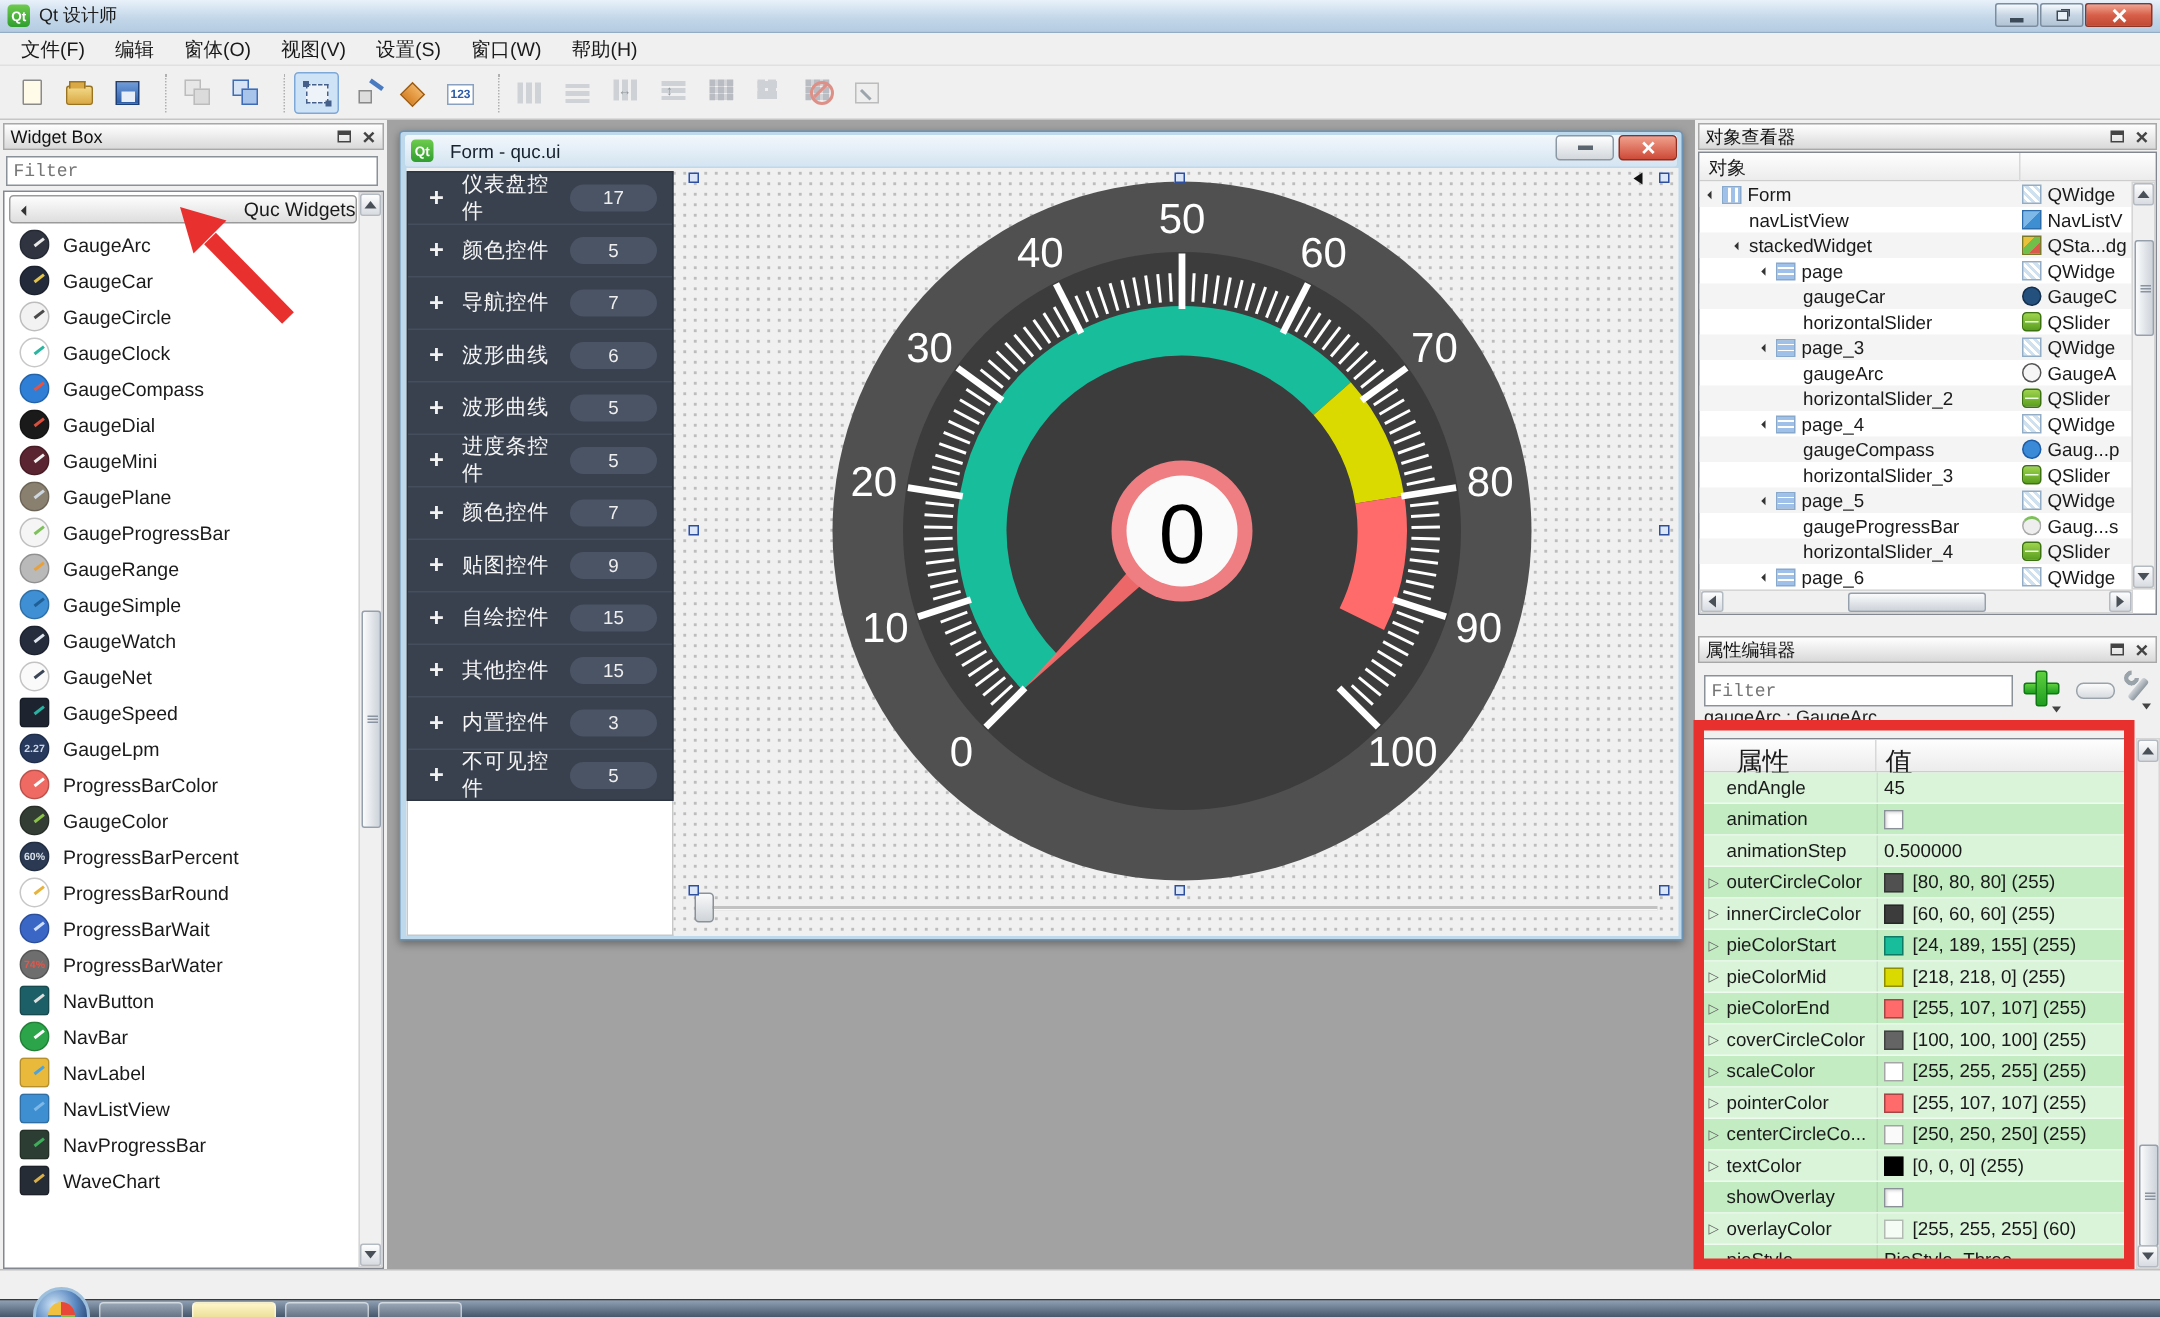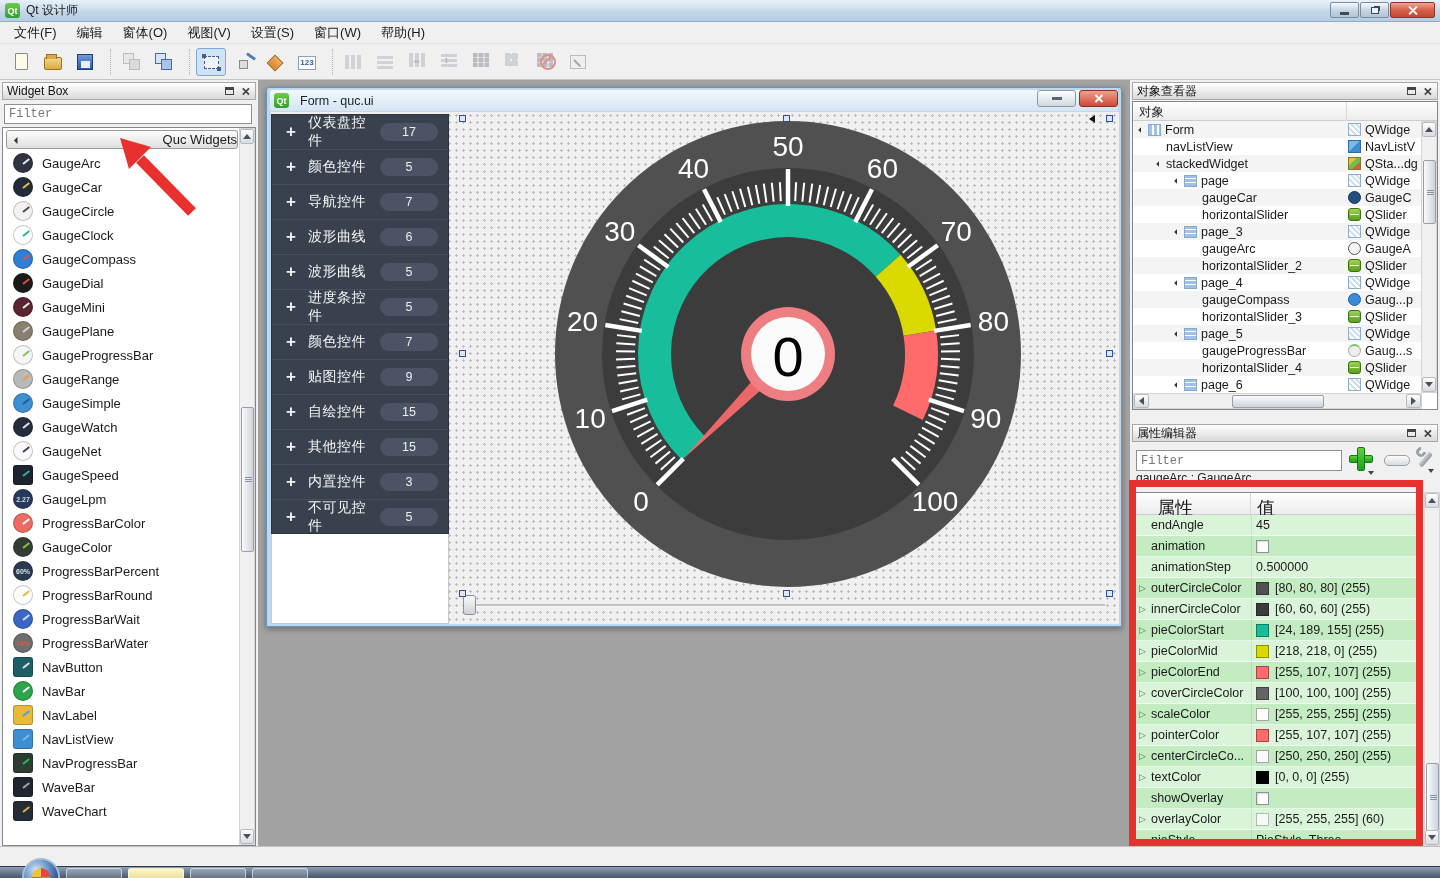--- a/index.html
+++ b/index.html
@@ -500,27 +500,20 @@
             <span class="glyph"></span>
           </span>
     <span class="wb-label">NavListView</span>
   </div>
         <div class="wb-item">
     <span class="wb-ico" style="background: rgb(44, 62, 52); border-radius: 3px;">
             <span class="needle" style="background: rgb(63, 174, 90);"></span>
             <span class="glyph"></span>
           </span>
     <span class="wb-label">NavProgressBar</span>
-  </div>
-        <div class="wb-item">
-    <span class="wb-ico" style="background: rgb(32, 38, 46); border-radius: 3px;">
-            <span class="needle" style="background: rgb(154, 164, 178);"></span>
-            <span class="glyph"></span>
-          </span>
-    <span class="wb-label">WaveBar</span>
   </div>
         <div class="wb-item">
     <span class="wb-ico" style="background: rgb(38, 44, 54); border-radius: 3px;">
             <span class="needle" style="background: rgb(217, 175, 75);"></span>
             <span class="glyph"></span>
           </span>
     <span class="wb-label">WaveChart</span>
   </div>
       </div>
 

